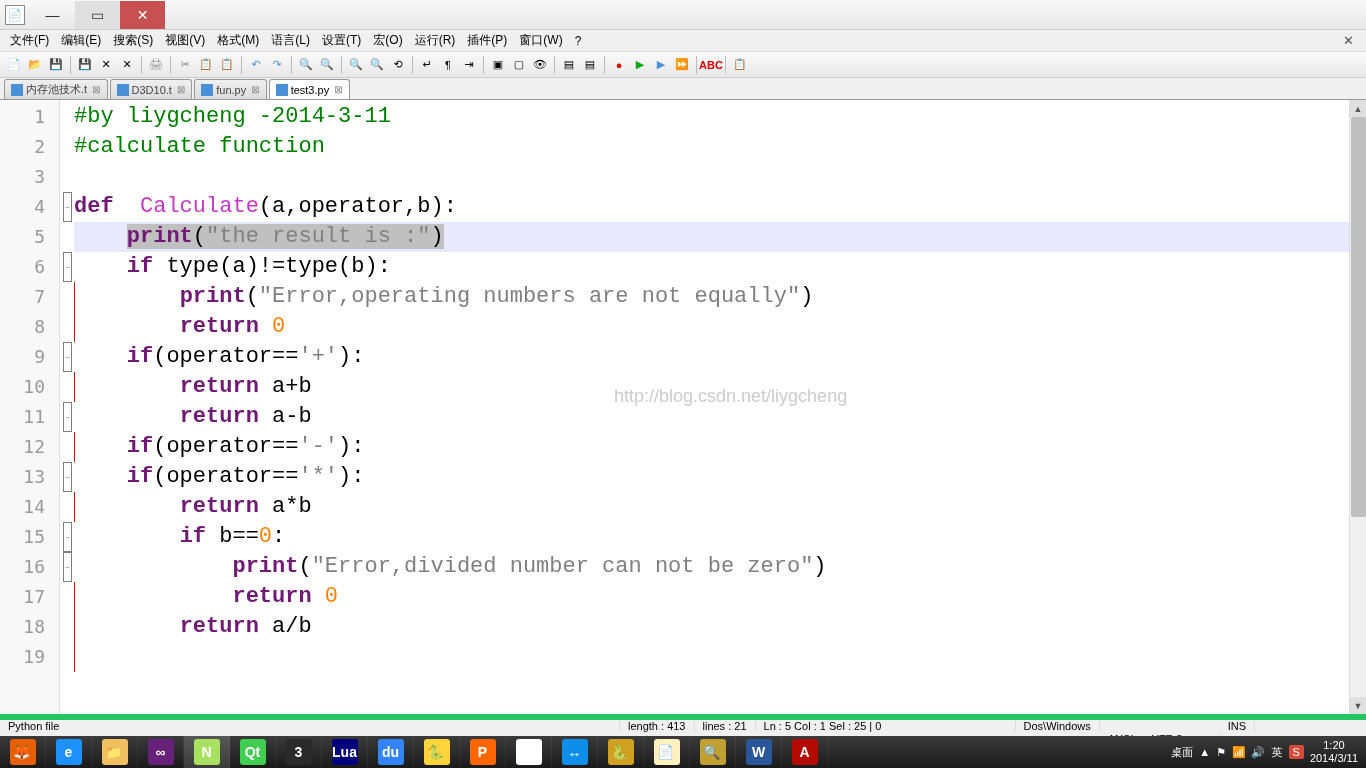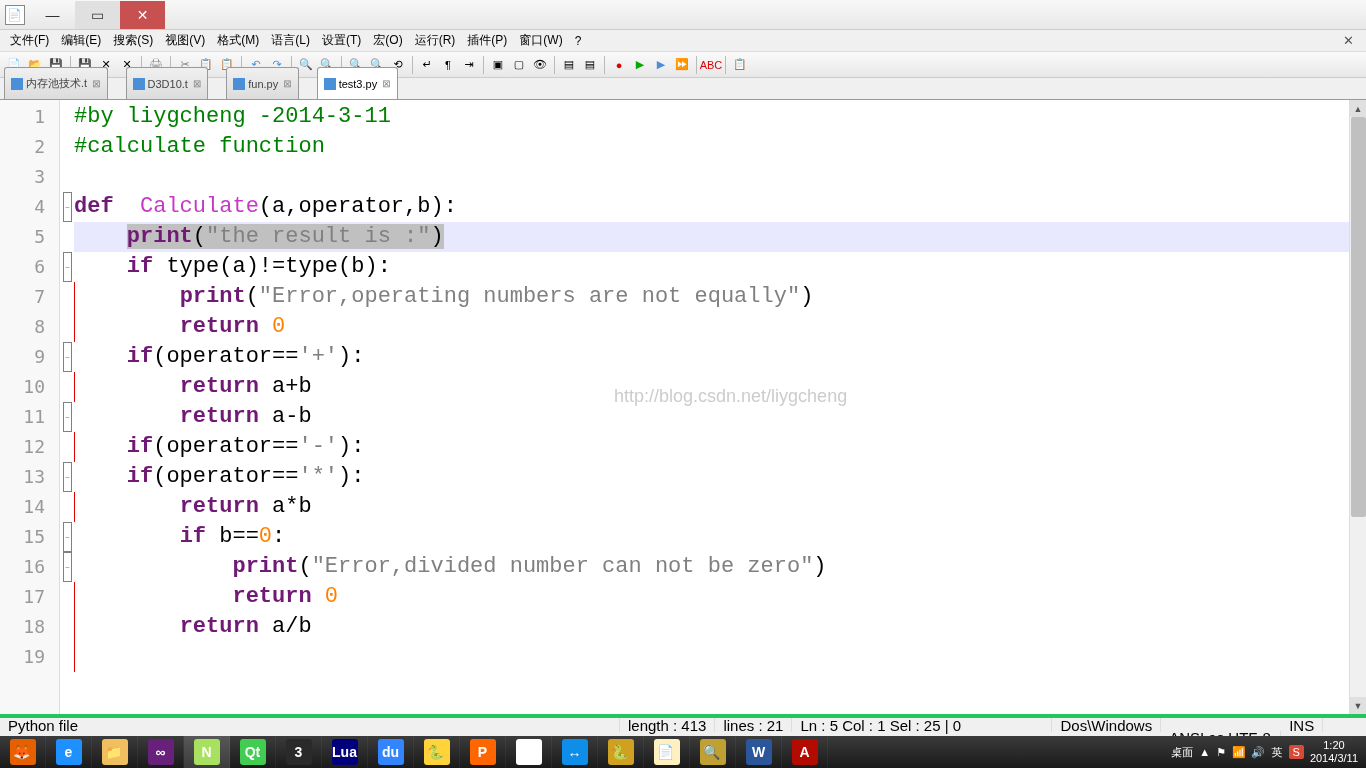--- a/index.html
+++ b/index.html
@@ -12,21 +12,21 @@
 .win-btn.close { background:#c75050; color:#fff; }
 .win-btn.min,.win-btn.max { color:#333; }
 .win-btn.max { background:#e0e0e0; }
 .menubar { height:22px; background:#f0f0f0; display:flex; align-items:center; padding:0 4px; border-bottom:1px solid #ddd; }
 .menubar span { padding:2px 6px; cursor:pointer; font-size:12px; }
 .menubar .close-x { margin-left:auto; padding:0 8px; font-size:13px; color:#555; cursor:pointer; }
 .toolbar { height:26px; background:linear-gradient(#fafafa,#e8e8e8); display:flex; align-items:center; padding:0 4px; gap:1px; border-bottom:1px solid #ccc; }
 .tbtn { width:20px; height:20px; display:flex; align-items:center; justify-content:center; cursor:pointer; border:1px solid transparent; border-radius:2px; font-size:11px; }
 .tsep { width:1px; height:18px; background:#bbb; margin:0 3px; }
 .tabbar { height:22px; background:#f0f0f0; display:flex; align-items:flex-end; padding:0 4px; border-bottom:1px solid #999; }
-.tab { height:32px; padding:2px 6px; background:linear-gradient(#f0f0f0,#dcdcdc); border:1px solid #999; border-bottom:none; margin-right:18px; display:flex; align-items:center; gap:3px; font-size:11px; cursor:pointer; border-radius:3px 3px 0 0; color:#444; }
+.tab { height:20px; padding:2px 6px; background:linear-gradient(#f0f0f0,#dcdcdc); border:1px solid #999; border-bottom:none; margin-right:2px; display:flex; align-items:center; gap:3px; font-size:11px; cursor:pointer; border-radius:3px 3px 0 0; color:#444; }
 .tab.active { background:#fff; color:#000; }
 .tab-icon { width:12px; height:12px; background:#4a90d9; display:inline-block; }
 .tab-close { font-size:10px; color:#888; margin-left:2px; }
 .editor-wrap { position:relative; height:614px; background:#fff; display:flex; }
 .gutter { width:60px; background:#f8f8f8; border-right:1px solid #ddd; text-align:right; padding-top:2px; }
 .gutter div { height:30px; line-height:30px; padding-right:14px; color:#999; font-family:Consolas,monospace; font-size:18px; }
 .fold-col { width:14px; padding-top:2px; }
 .fold-col div { height:30px; display:flex; align-items:center; justify-content:center; position:relative; }
 .fold-box { width:9px; height:9px; border:1px solid #808080; background:#fff; font-size:8px; line-height:7px; text-align:center; color:#808080; position:relative; z-index:2; }
 .fold-line { position:absolute; left:50%; width:1px; background:#d00; top:0; bottom:0; }
@@ -38,21 +38,21 @@
 .c-kw { color:#701a75; font-weight:bold; }
 .c-fn { color:#c838c8; }
 .c-str { color:#808080; }
 .c-num { color:#ff8000; }
 .c-op { color:#000; }
 .c-name { color:#000; }
 .watermark { position:absolute; top:286px; left:540px; color:#ccc; font-size:18px; font-family:sans-serif; pointer-events:none; }
 .scrollbar-v { position:absolute; right:0; top:0; width:17px; height:100%; background:#f0f0f0; border-left:1px solid #ddd; }
 .scroll-arrow { height:17px; background:#e0e0e0; display:flex; align-items:center; justify-content:center; font-size:9px; color:#555; cursor:pointer; }
 .scroll-thumb { position:absolute; top:17px; width:15px; left:1px; height:400px; background:#c0c0c0; border-radius:2px; cursor:pointer; }
-.statusbar { height:18px; background:#f0f0f0; border-top:4px solid #22c55e; display:flex; align-items:center; font-size:15px; }
+.statusbar { height:18px; background:#f0f0f0; border-top:6px solid #22c55e; display:flex; align-items:center; font-size:11px; }
 .statusbar span { padding:0 8px; border-right:1px solid #ddd; height:100%; display:flex; align-items:center; }
 .taskbar { position:absolute; bottom:0; left:0; right:0; height:32px; background:linear-gradient(#3b3b3b,#1a1a1a); display:flex; align-items:center; }
 .task-btn { width:46px; height:32px; display:flex; align-items:center; justify-content:center; cursor:pointer; border-right:1px solid rgba(255,255,255,0.05); }
 .task-btn.active { background:rgba(255,255,255,0.15); }
 .task-icon { width:26px; height:26px; border-radius:3px; display:flex; align-items:center; justify-content:center; font-size:14px; color:#fff; font-weight:bold; }
 .tray { margin-left:auto; display:flex; align-items:center; color:#fff; font-size:11px; gap:6px; padding:0 8px; }
 .tray .clock { text-align:center; line-height:13px; }
 </style>
 </head>
 <body>
@@ -116,21 +116,21 @@
     <div class="tbtn">👁</div>
     <div class="tsep"></div>
     <div class="tbtn">▤</div>
     <div class="tbtn">▤</div>
     <div class="tsep"></div>
     <div class="tbtn" style="color: rgb(221, 0, 0);">●</div>
     <div class="tbtn" style="color: rgb(0, 170, 0);">▶</div>
     <div class="tbtn" style="color: rgb(74, 144, 217);">▶</div>
     <div class="tbtn" style="color: rgb(0, 170, 0);">⏩</div>
     <div class="tsep"></div>
-    <div class="tbtn" style="color: rgb(221, 0, 0);">ABC</div>
+    <div class="tbtn" style="color: rgb(221, 0, 0); font-weight: bold;">ABC</div>
     <div class="tsep"></div>
     <div class="tbtn">📋</div>
   </div>
 
 <div class="tabbar" id="tabbar">
     <div class="tab">
       <span class="tab-icon"></span>
       <span>内存池技术.t</span>
       <span class="tab-close">⊠</span>
     </div>

